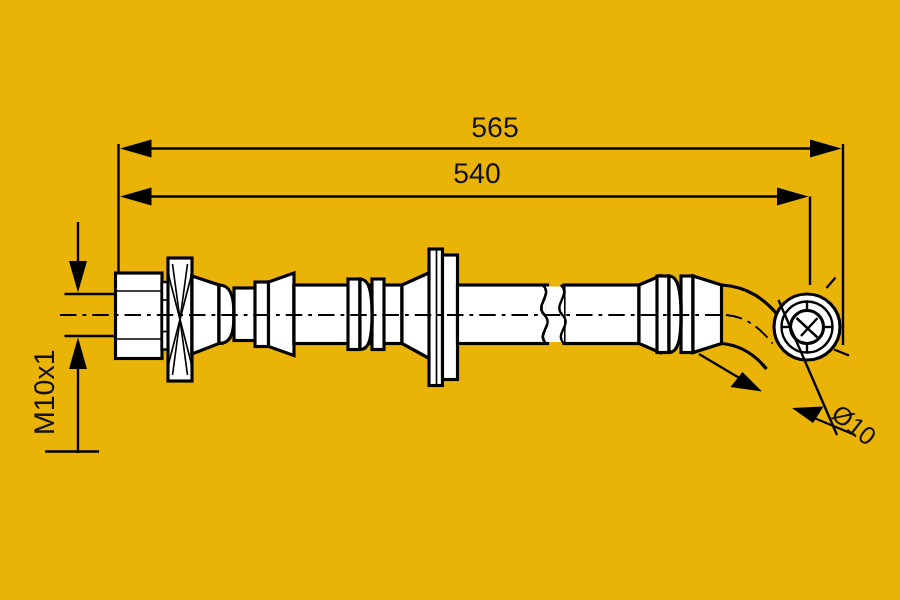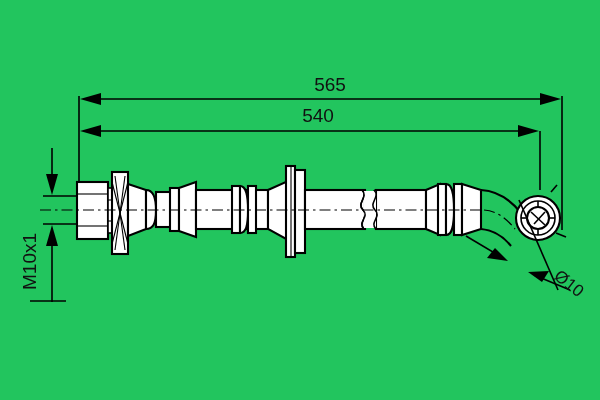--- a/index.html
+++ b/index.html
@@ -8,21 +8,21 @@
     padding: 0;
     background: #ffffff;
   }
   body {
     font-family: "Liberation Sans", sans-serif;
   }
   #drawing-root {
     position: relative;
     width: 600px;
     height: 400px;
-    background: #22c55e;
+    background: #eab308;
     overflow: hidden;
   }
   #drawing-svg {
     position: absolute;
     left: 0;
     top: 0;
     display: block;
   }
   .dim-text {
     font-family: "Liberation Sans", sans-serif;

